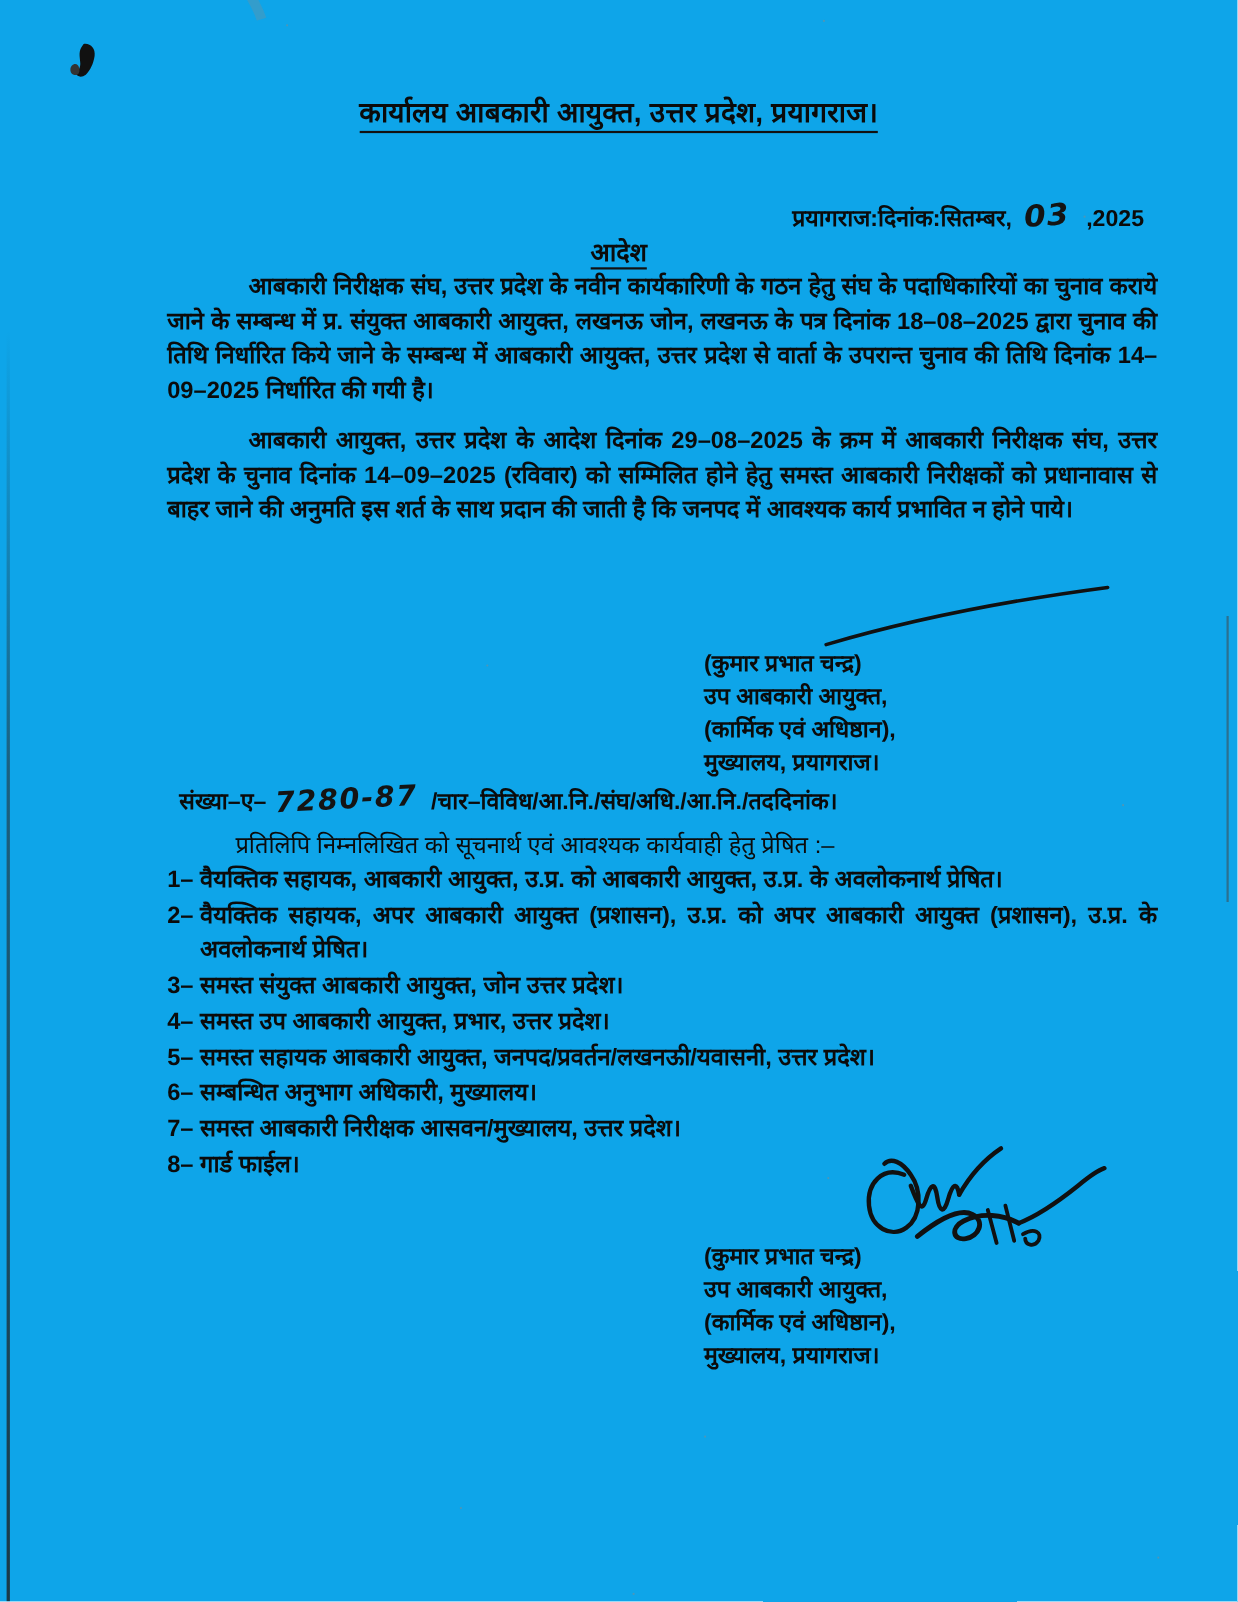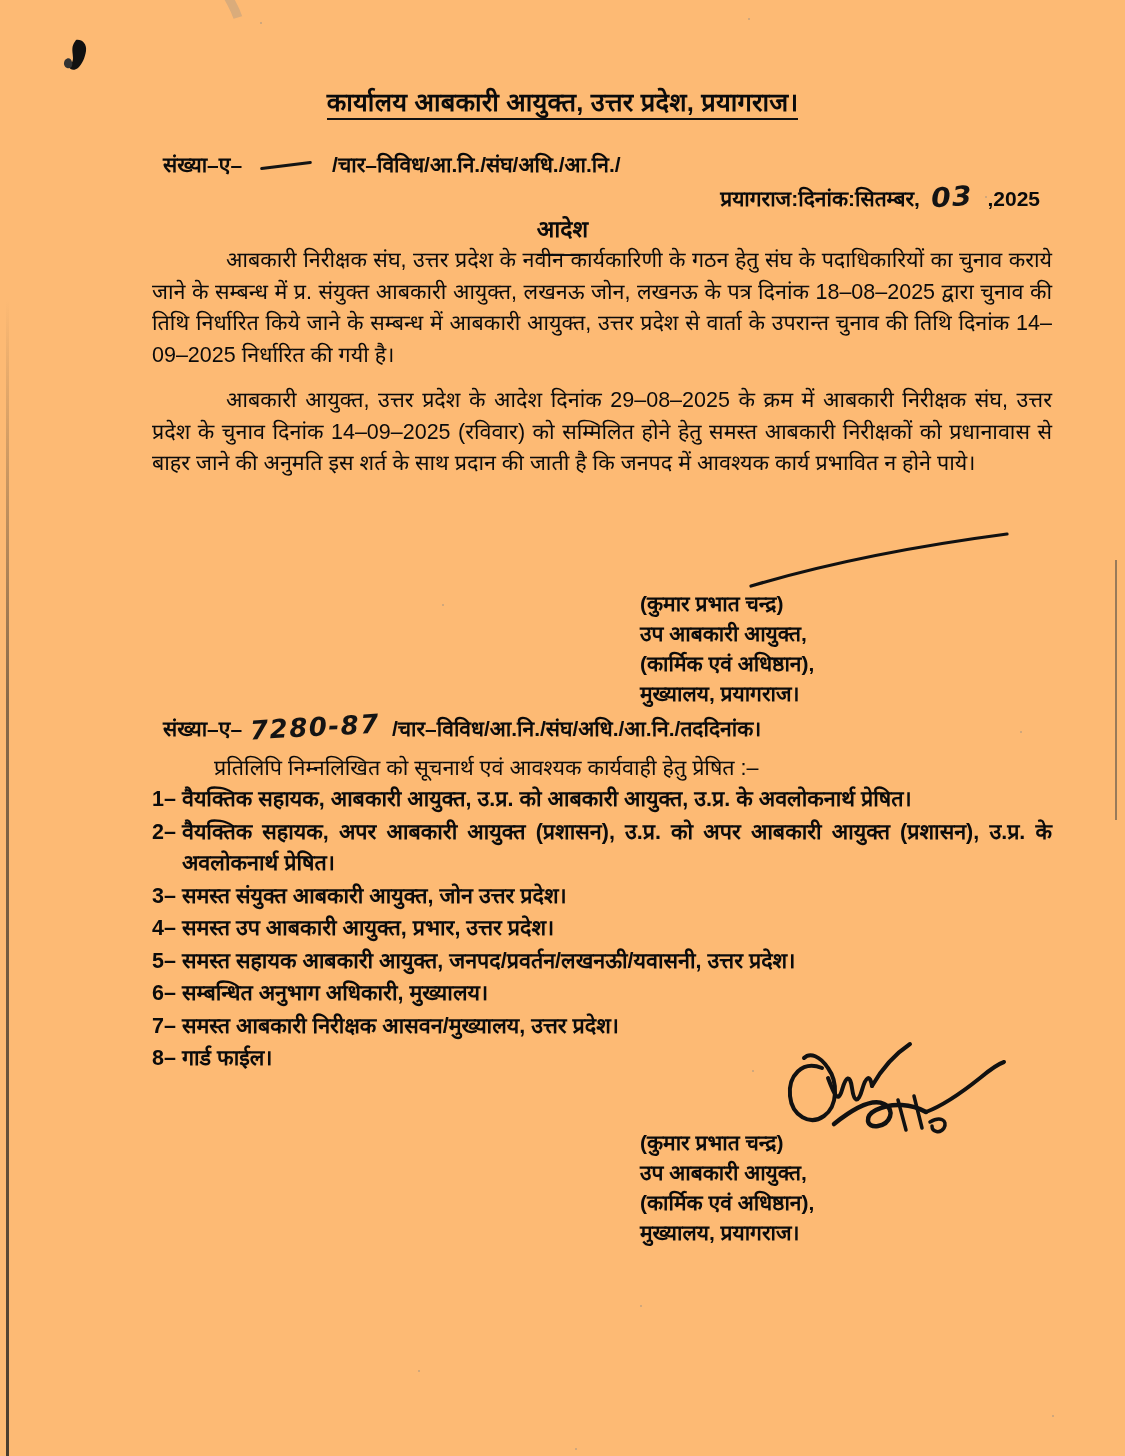--- a/index.html
+++ b/index.html
@@ -4,21 +4,21 @@
 <style>
   html, body {
     margin: 0;
     padding: 0;
     background: #ffffff;
   }
   .page {
     position: relative;
     width: 1125px;
     height: 1456px;
-    background: #fdba74;
+    background: #0ea5e9;
     overflow: hidden;
     font-family: "Liberation Sans", "DejaVu Sans", sans-serif;
     color: #0b0b0b;
   }
 
   
   .edge-left {
     position: absolute;
     left: 6px; top: 0; width: 3px; height: 1456px;
     background: linear-gradient(to bottom, rgba(255,255,255,0) 0px, rgba(60,60,60,0.0) 300px, rgba(40,40,40,0.55) 700px, rgba(30,30,30,0.8) 1456px);
@@ -132,29 +132,29 @@
   .order-heading {
     position: absolute;
     top: 212px;
     left: 0; right: 0;
     text-align: center;
     font-size: 23px;
     font-weight: 700;
   }
   .order-heading span {
     border-bottom: 2px solid #111;
-    padding-bottom: 12px;
+    padding-bottom: 1px;
   }
 
   .body-para {
     position: absolute;
     left: 152px;
     width: 900px;
     font-size: 21.5px;
-    font-weight: 400;
+    font-weight: 700;
     line-height: 31.5px;
     text-align: justify;
     text-justify: inter-word;
     text-indent: 74px;
   }
   #para1 { top: 245px; }
   #para2 { top: 385px; }
 
   .sig-block {
     position: absolute;
@@ -258,23 +258,20 @@
   <div class="speck" style="left:752px; top:1070px;"></div>
   <div class="speck" style="left:418px; top:1370px;"></div>
   <div class="speck" style="left:575px; top:1448px;"></div>
   <div class="speck" style="left:640px; top:1305px;"></div>
   <div class="speck" style="left:1052px; top:1415px;"></div>
 
   <div class="doc-title">
     <span>कार्यालय आबकारी आयुक्त, उत्तर प्रदेश, प्रयागराज।</span>
   </div>
 
-  <div class="ref-row">
-    <span class="ref-label">संख्या–ए–</span><span class="hand-dash"></span><span class="ref-code">/चार–विविध/आ.नि./संघ/अधि./आ.नि./</span>
-  </div>
 
   <div class="date-row">
     <span>प्रयागराज:दिनांक:सितम्बर,</span><span class="hand-date">03</span><span>,2025</span>
   </div>
 
   <div class="order-heading">
     <span>आदेश</span>
   </div>
 
   <div class="body-para" id="para1">आबकारी निरीक्षक संघ, उत्तर प्रदेश के नवीन कार्यकारिणी के गठन हेतु संघ के पदाधिकारियों का चुनाव कराये जाने के सम्बन्ध में प्र. संयुक्त आबकारी आयुक्त, लखनऊ जोन, लखनऊ के पत्र दिनांक 18–08–2025 द्वारा चुनाव की तिथि निर्धारित किये जाने के सम्बन्ध में आबकारी आयुक्त, उत्तर प्रदेश से वार्ता के उपरान्त चुनाव की तिथि दिनांक 14–09–2025 निर्धारित की गयी है।</div>

